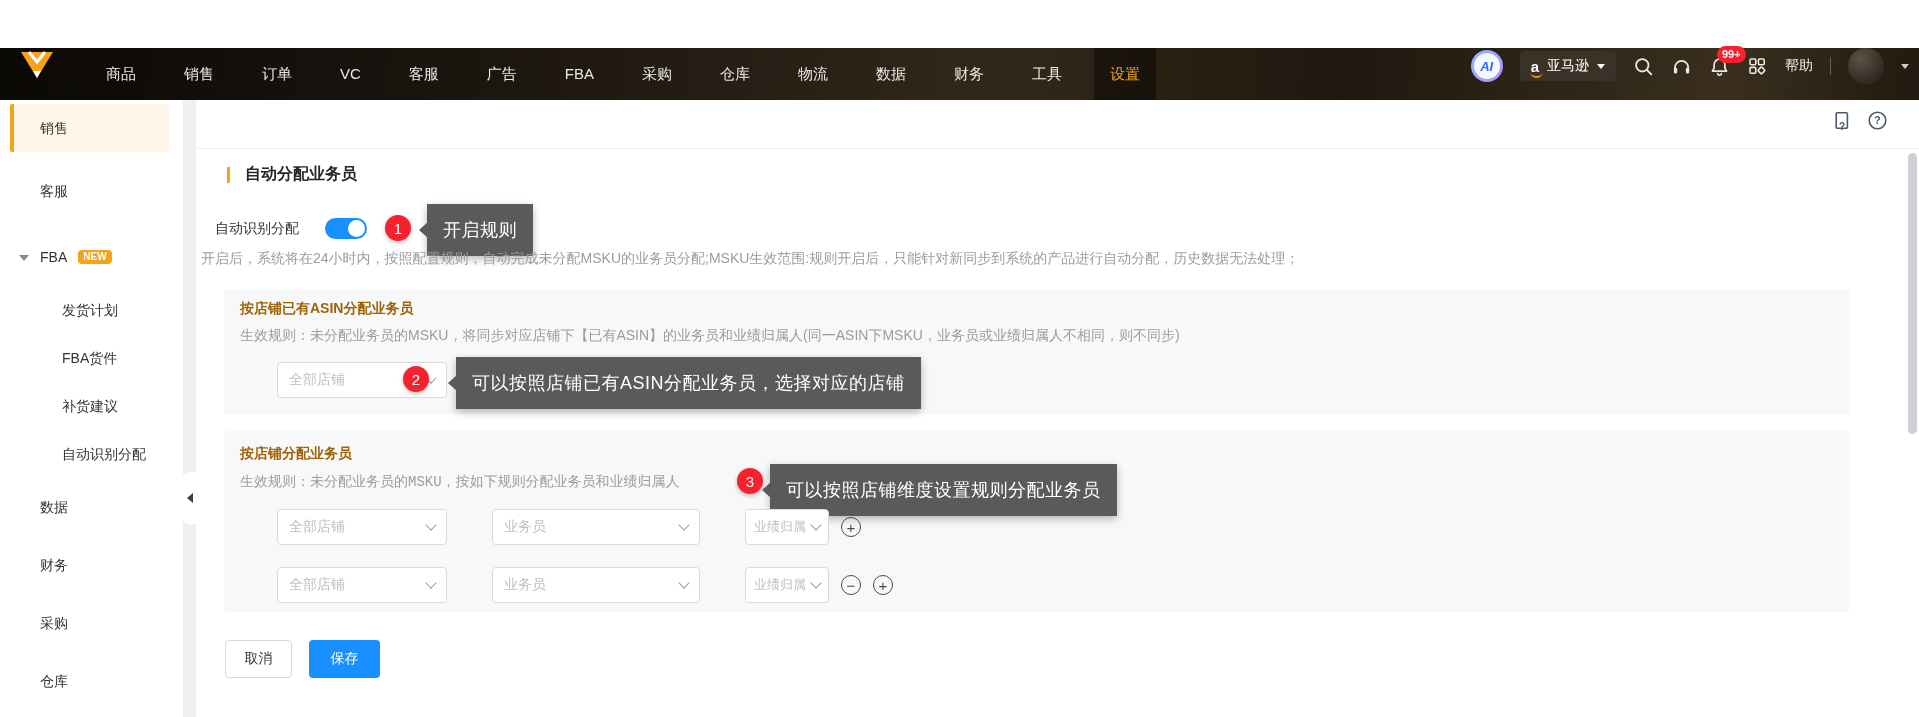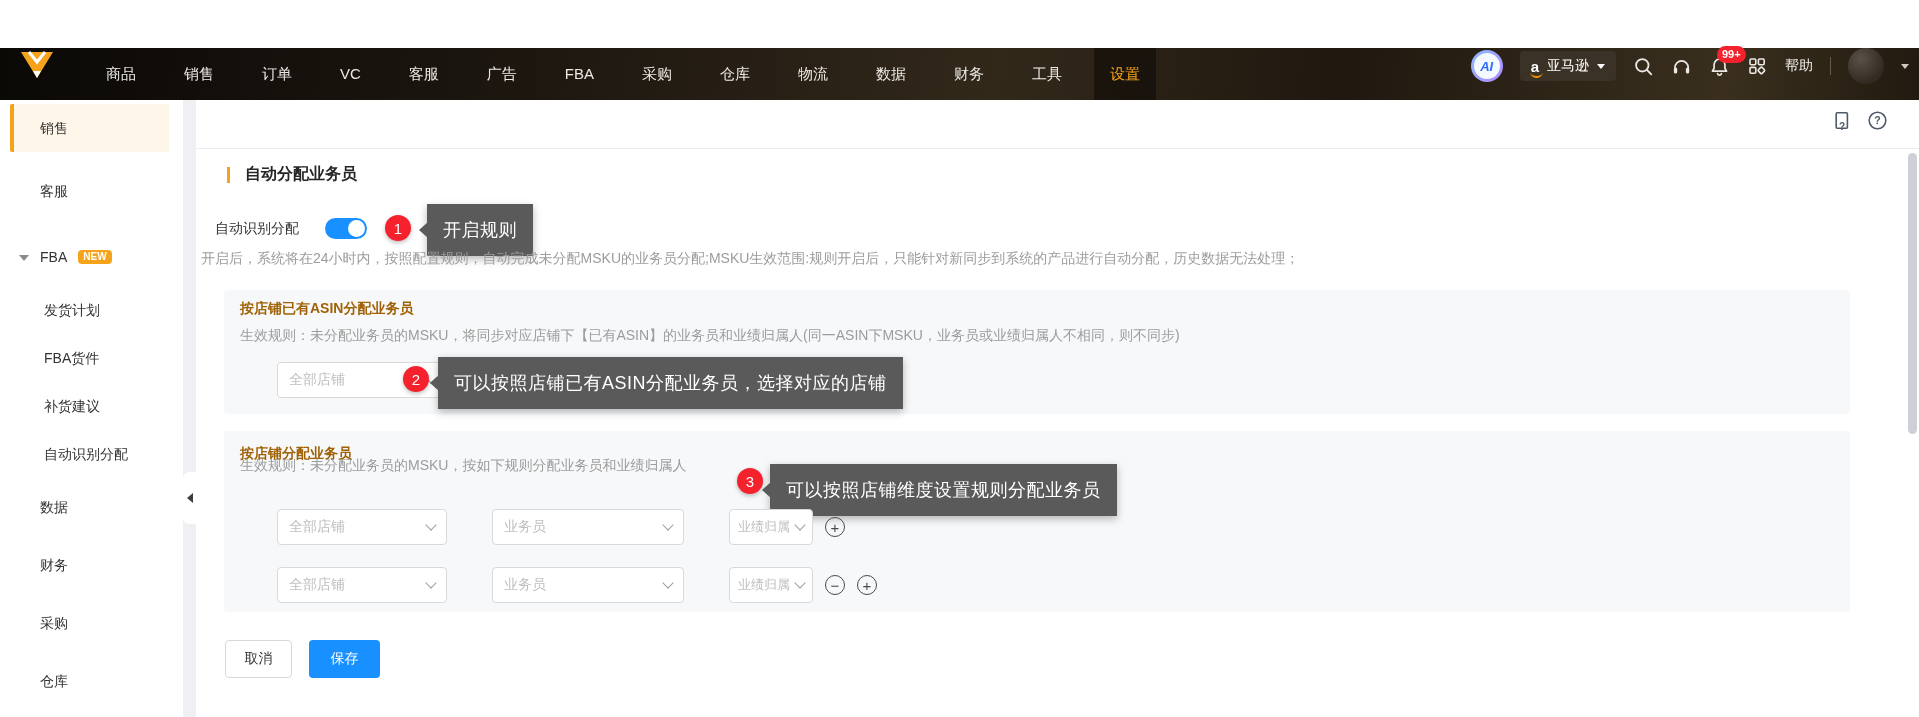--- a/index.html
+++ b/index.html
@@ -42,21 +42,21 @@
   .home-btn { position:absolute; left:22px; top:9px; cursor:pointer; }
   .tab { position:absolute; left:72px; top:4px; width:120px; height:36px; background:#0f172a;
     border-radius:8px 8px 0 0; display:flex; align-items:center; justify-content:center; gap:10px; cursor:pointer; }
   .tab-label { color:#f5a31b; font-size:14px; }
   .tab-close { color:#9aa0a6; font-size:17px; line-height:1; cursor:pointer; }
 
   
   .sidebar { position:absolute; top:92px; left:0; width:183px; height:625px; background:#fff; padding-top:12px; }
   .side-item { height:58px; line-height:58px; font-size:14px; color:#333; padding-left:40px;
     position:relative; cursor:pointer; white-space:nowrap; }
-  .side-item.sub { height:48px; line-height:48px; padding-left:44px; }
+  .side-item.sub { height:48px; line-height:48px; padding-left:62px; }
   .side-item.active { height:48px; line-height:48px; margin:0 14px 10px 10px; background:#fdf6e9;
     border-left:4px solid #f5a31b; border-radius:2px; padding-left:26px; }
   .side-item.mt8 { margin-top:8px; }
   .fba-caret { position:absolute; left:19px; top:50%; margin-top:-2px; width:0; height:0;
     border-left:5px solid transparent; border-right:5px solid transparent; border-top:6px solid #8c8c8c; }
   .new-badge { display:inline-block; margin-left:8px; background:#f5a31b; color:#fff; font-size:10px;
     font-weight:bold; padding:2px 5px; border-radius:4px; line-height:1; vertical-align:2px; }
   .gap-strip { position:absolute; top:92px; left:183px; width:13px; height:625px; background:#eef0f4; }
   .collapse-handle { position:absolute; left:183px; top:472px; width:13px; height:52px; background:#fff;
     border-radius:6px 0 0 6px; display:flex; align-items:center; justify-content:center; cursor:pointer; z-index:5; }
@@ -84,35 +84,35 @@
   #step1 { left:189px; top:123px; }
   #tooltip1 { left:231px; top:112px; }
   .desc { position:absolute; left:5px; top:158px; font-size:14px; color:#9c9c9c; white-space:nowrap; }
 
   .panel { position:absolute; left:28px; width:1626px; background:#f7f8fa; border-radius:4px; }
   #panel1 { top:198px; height:124px; }
   #panel2 { top:339px; height:181px; }
   .panel-heading { position:absolute; left:16px; top:10px; font-size:14px; color:#a16207; font-weight:600; }
   .panel-rule { position:absolute; left:16px; top:37px; font-size:14px; color:#9c9c9c; white-space:nowrap; }
   #panel2 .panel-heading { top:14px; }
-  #panel2 .panel-rule { top:26px; }
+  #panel2 .panel-rule { top:42px;font-family:Liberation Mono, monospace; }
 
   .select { height:36px; background:#fff; border:1px solid #d9d9d9; border-radius:4px; display:flex;
     align-items:center; padding:0 11px; cursor:pointer;margin-left:37px; }
   .select .ph { color:#bfbfbf; font-size:14px; flex:1; white-space:nowrap; overflow:hidden; }
   .chev { width:8px; height:8px; border-right:1.4px solid #9aa0a6; border-bottom:1.4px solid #9aa0a6;
     transform:rotate(45deg); margin-top:-4px; flex:none; }
   #panel1 > .select { position:absolute; left:16px; top:72px; width:170px; }
   #step2 { left:179px; top:76px; }
-  #tooltip2 { left:214px; top:67px; }
+  #tooltip2 { left:232px; top:67px; }
   #step3 { left:513px; top:37px; }
   #tooltip3 { left:546px; top:33px; }
   .rule-row { position:absolute; left:16px; display:flex; align-items:center; gap:8px; }
   #row1 { top:78px; } #row2 { top:136px; }
-  .sel-shop { width:170px; } .sel-man { width:192px; }
+  .sel-shop { width:170px; } .sel-man { width:208px; }
   .sel-owner { width:84px; padding:0 8px; } .sel-owner .ph { font-size:13px; }
   .circle-btn { width:20px; height:20px; border:1.5px solid #4a4a4a; border-radius:50%; color:#4a4a4a;
     display:flex; align-items:center; justify-content:center; font-size:15px; line-height:1;
     cursor:pointer; margin-left:4px; background:transparent; }
 
   .btn { position:absolute; top:548px; height:38px; border-radius:4px; font-size:14px; cursor:pointer;
     font-family:inherit; }
   .btn-cancel { left:29px; width:67px; background:#fff; border:1px solid #d9d9d9; color:#333; }
   .btn-save { left:113px; width:71px; background:#1890ff; border:none; color:#fff; }
 

